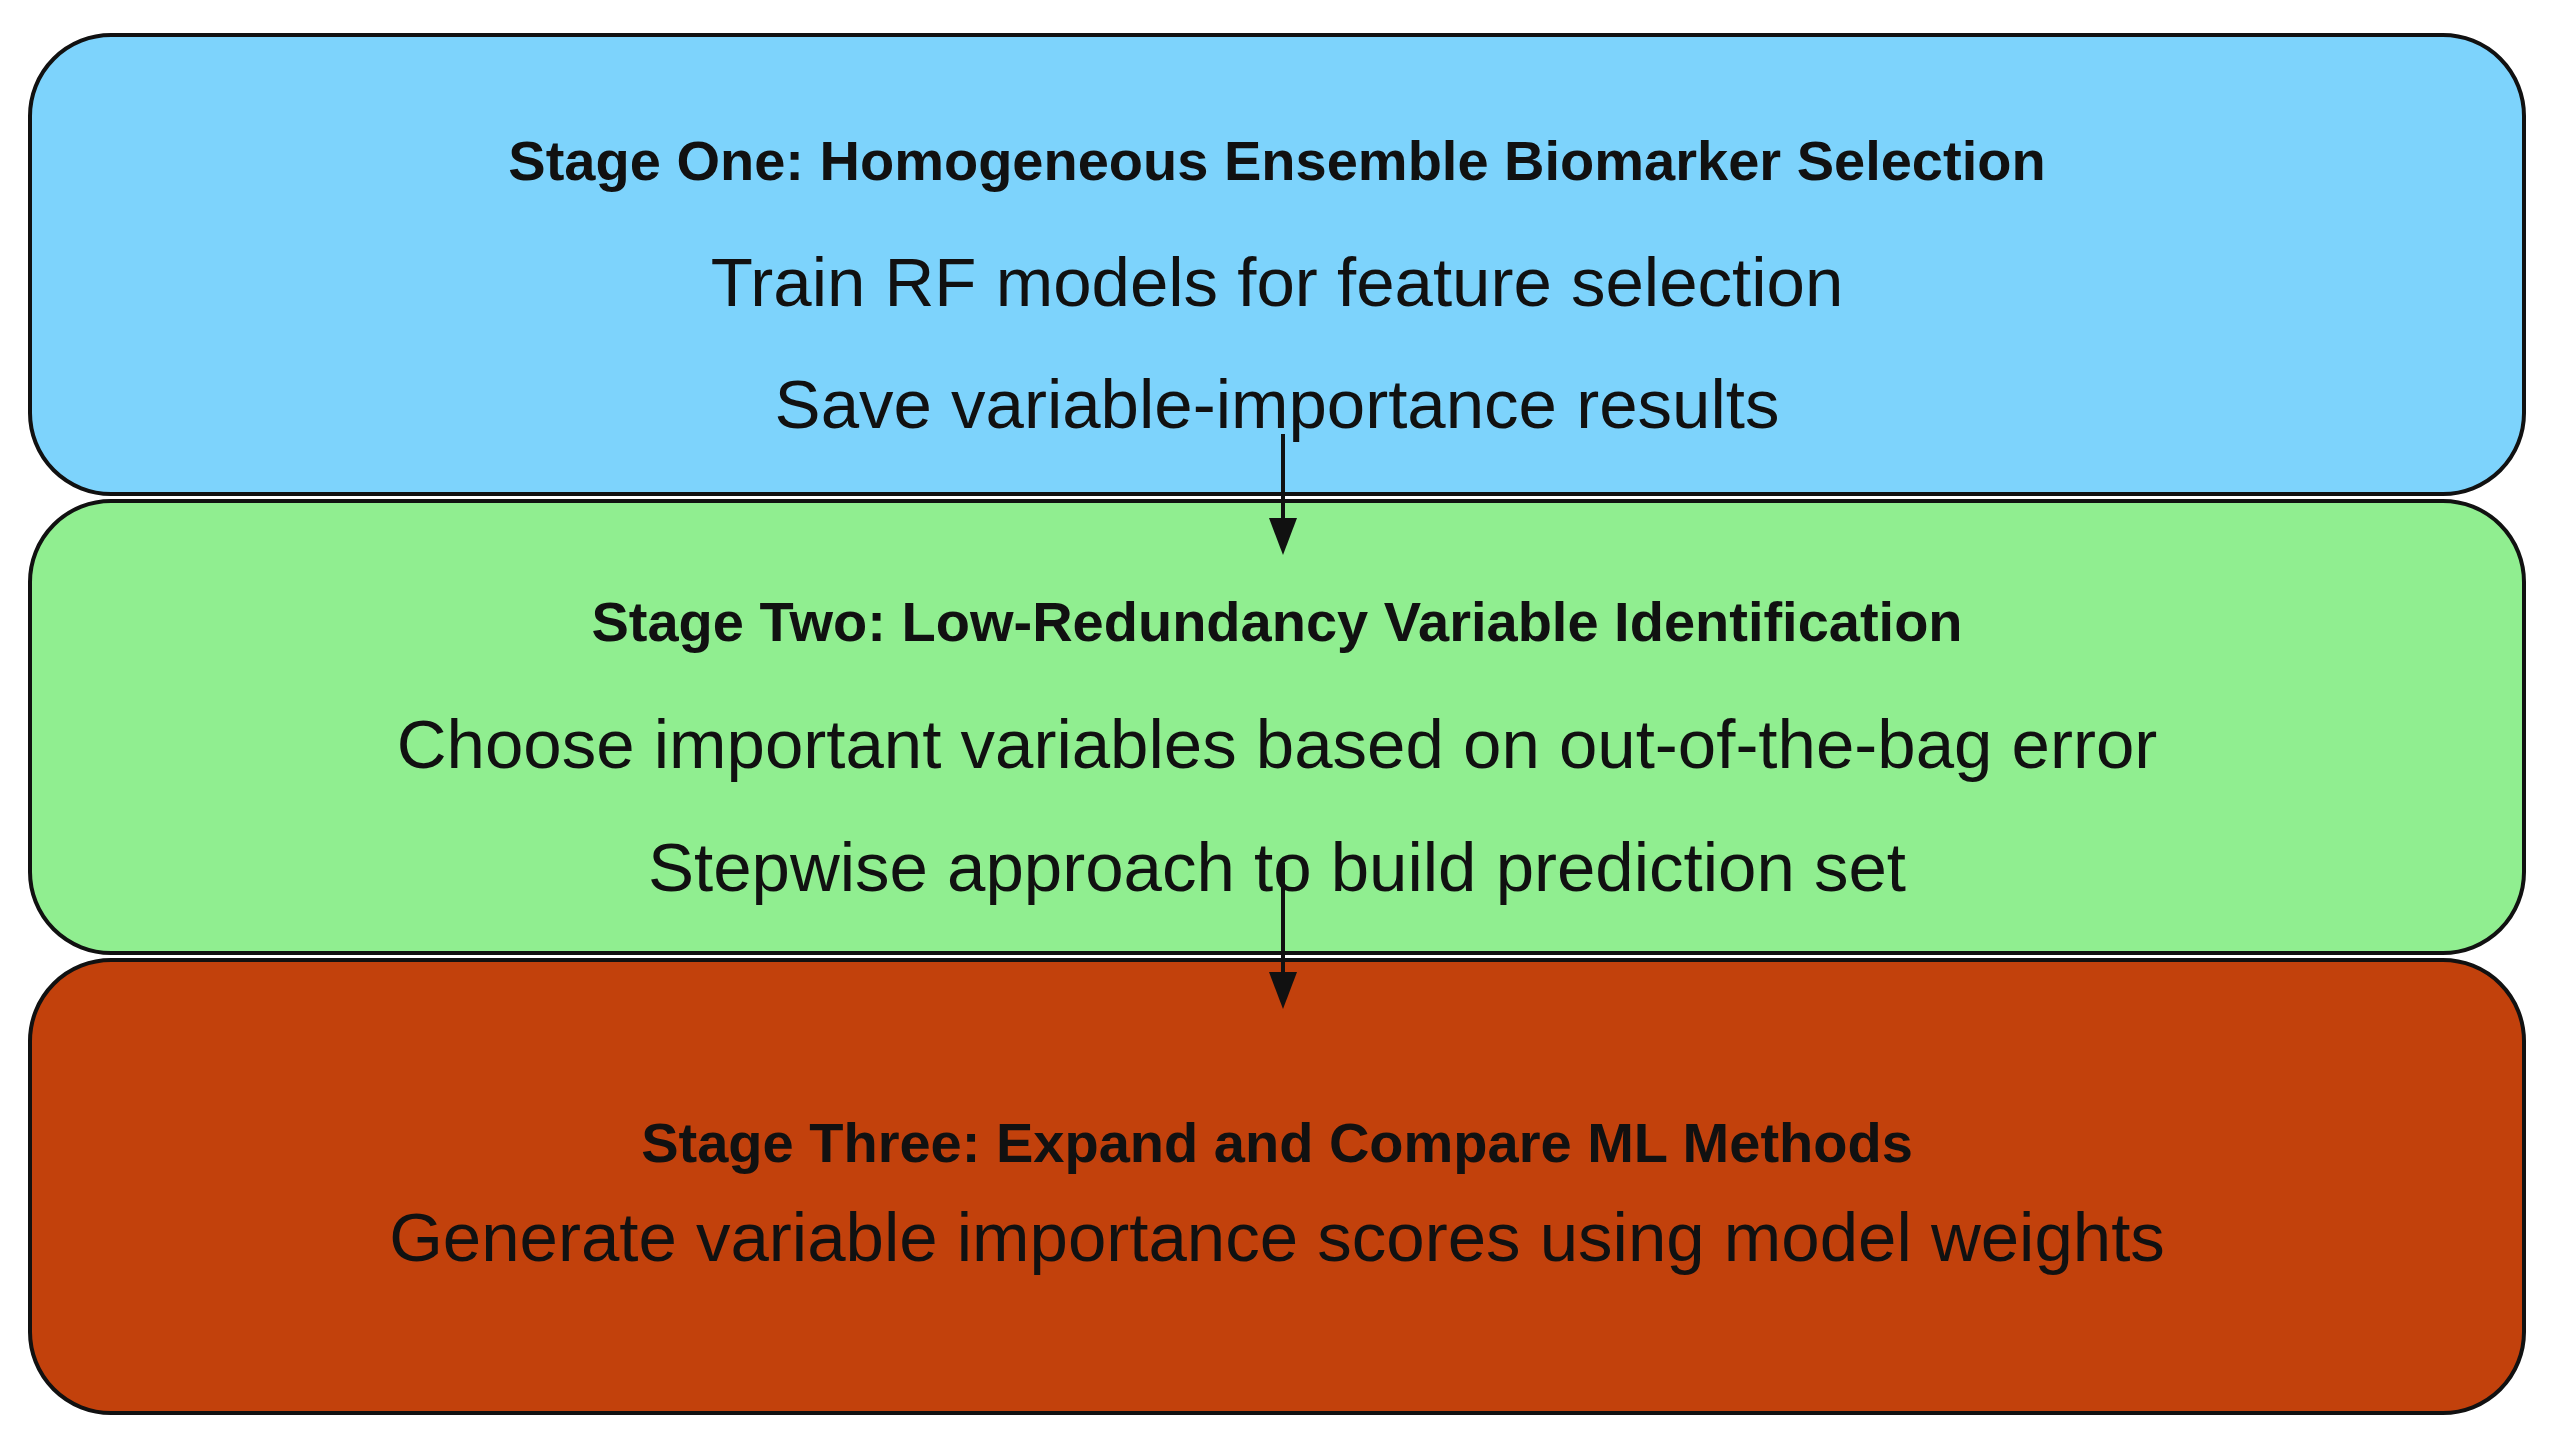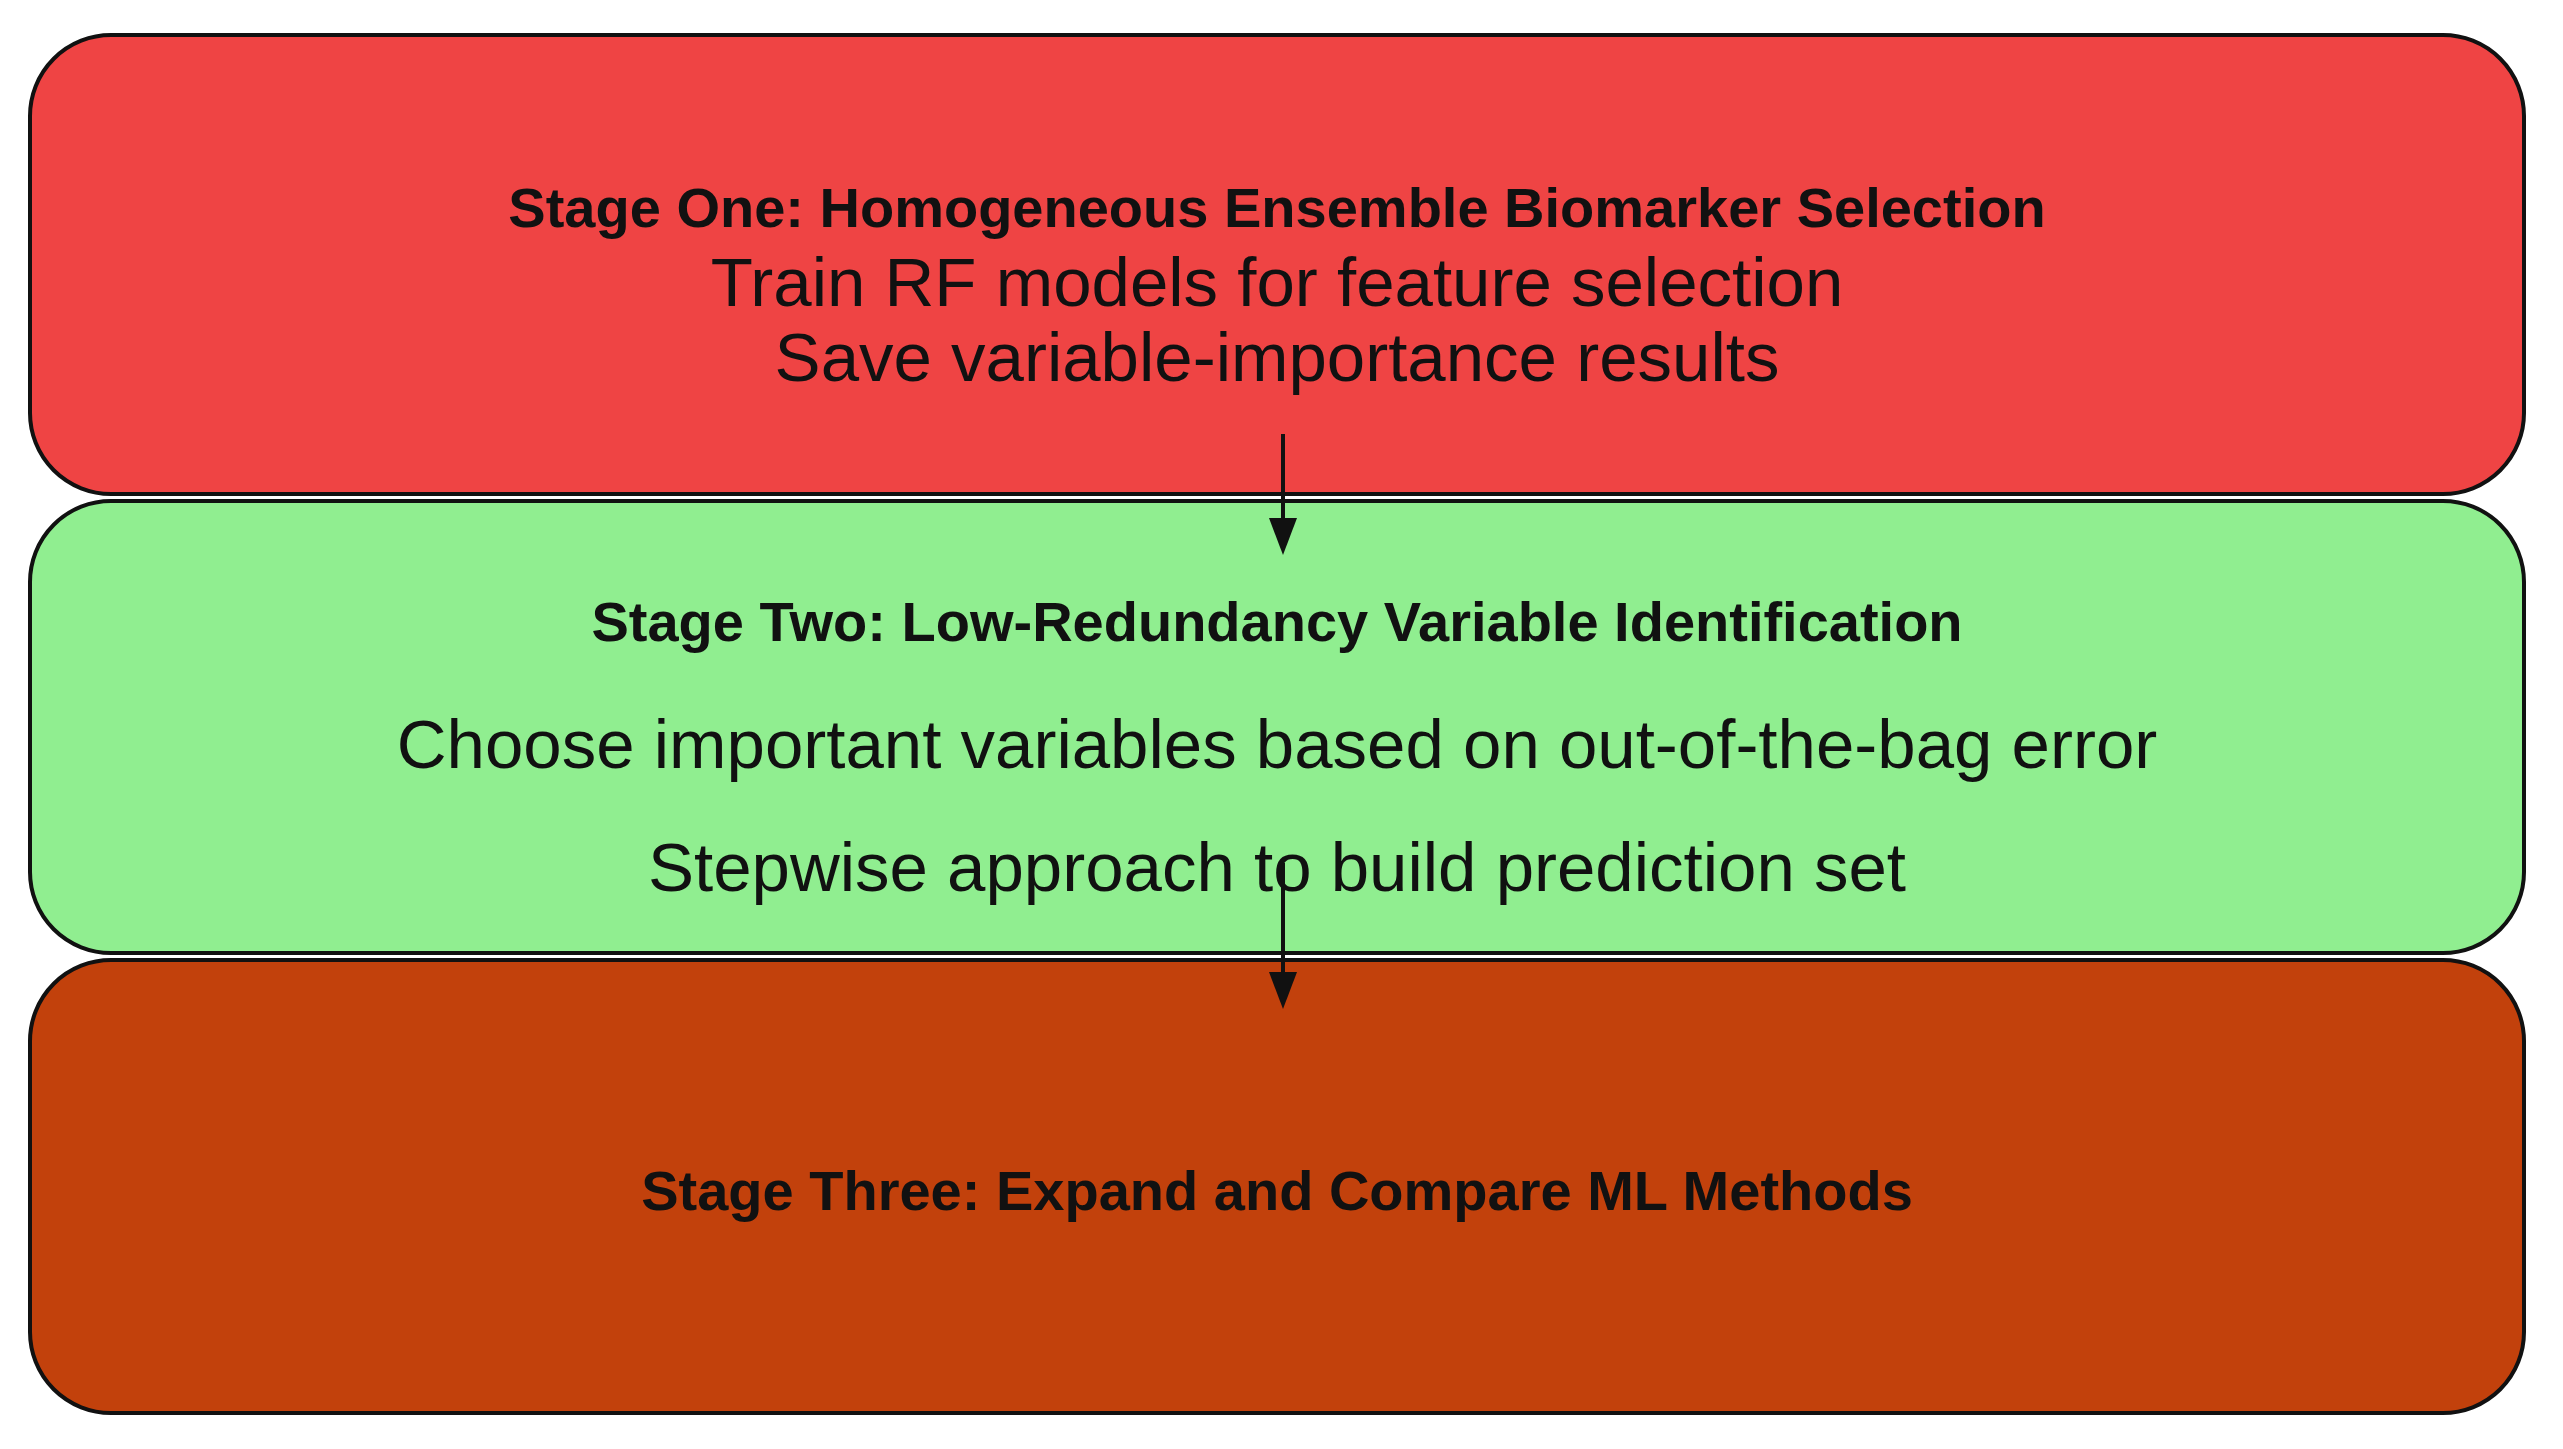--- a/index.html
+++ b/index.html
@@ -70,21 +70,21 @@
   #arrow-0 { top: 434px; }
   #arrow-0 .shaft { height: 84px; }
   #arrow-1 { top: 863px; }
   #arrow-1 .shaft { height: 109px; }
 </style>
 </head>
 <body>
 
 <div class="canvas">
 
-  <section class="stage" id="stage-0" style="background-color: #ef4444;">
+  <section class="stage" id="stage-0" style="background-color: #7dd3fc; gap: 47px;">
     <h2 class="title">Stage One: Homogeneous Ensemble Biomarker Selection</h2>
     <p class="line">Train RF models for feature selection</p>
     <p class="line">Save variable-importance results</p>
   </section>
 
   <div class="arrow" id="arrow-0">
     <div class="shaft"></div>
     <div class="head"></div>
   </div>
 
@@ -94,16 +94,17 @@
     <p class="line">Stepwise approach to build prediction set</p>
   </section>
 
   <div class="arrow" id="arrow-1">
     <div class="shaft"></div>
     <div class="head"></div>
   </div>
 
   <section class="stage" id="stage-2" style="background-color: #c2410c; gap: 20px;">
     <h2 class="title">Stage Three: Expand and Compare ML Methods</h2>
+    <p class="line">Generate variable importance scores using model weights</p>
   </section>
 
 </div>
 
 
 </body></html>

